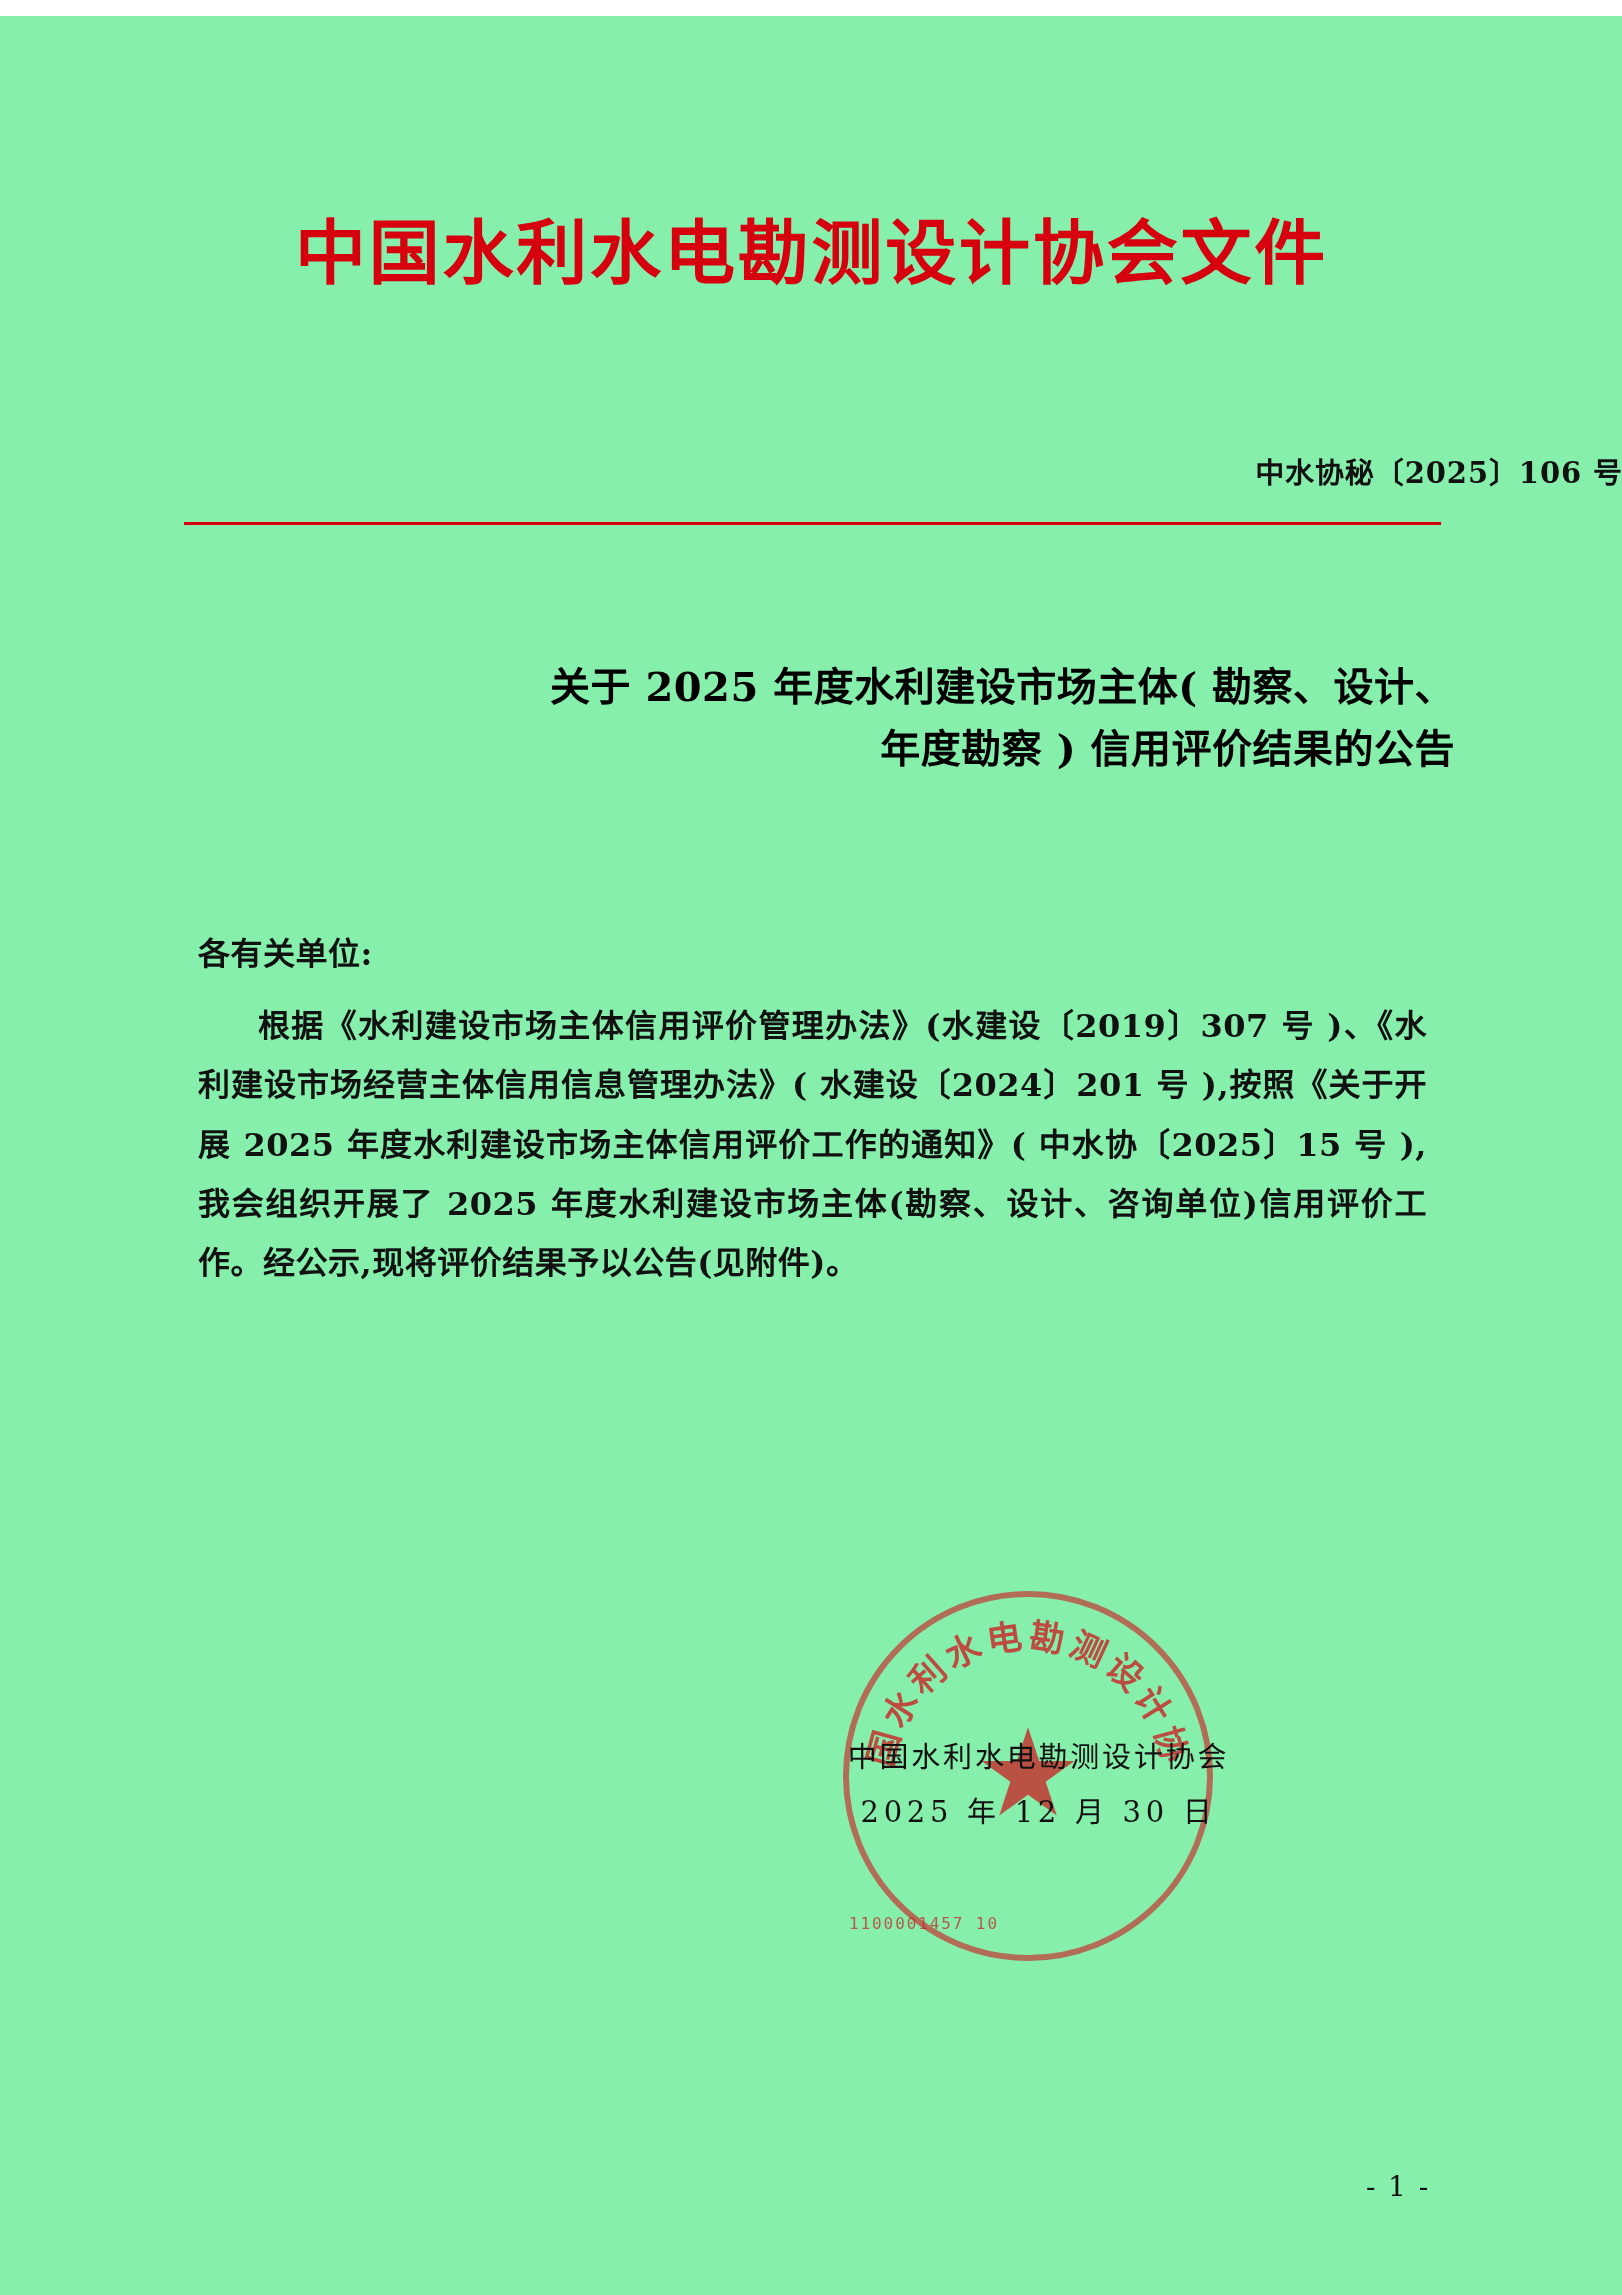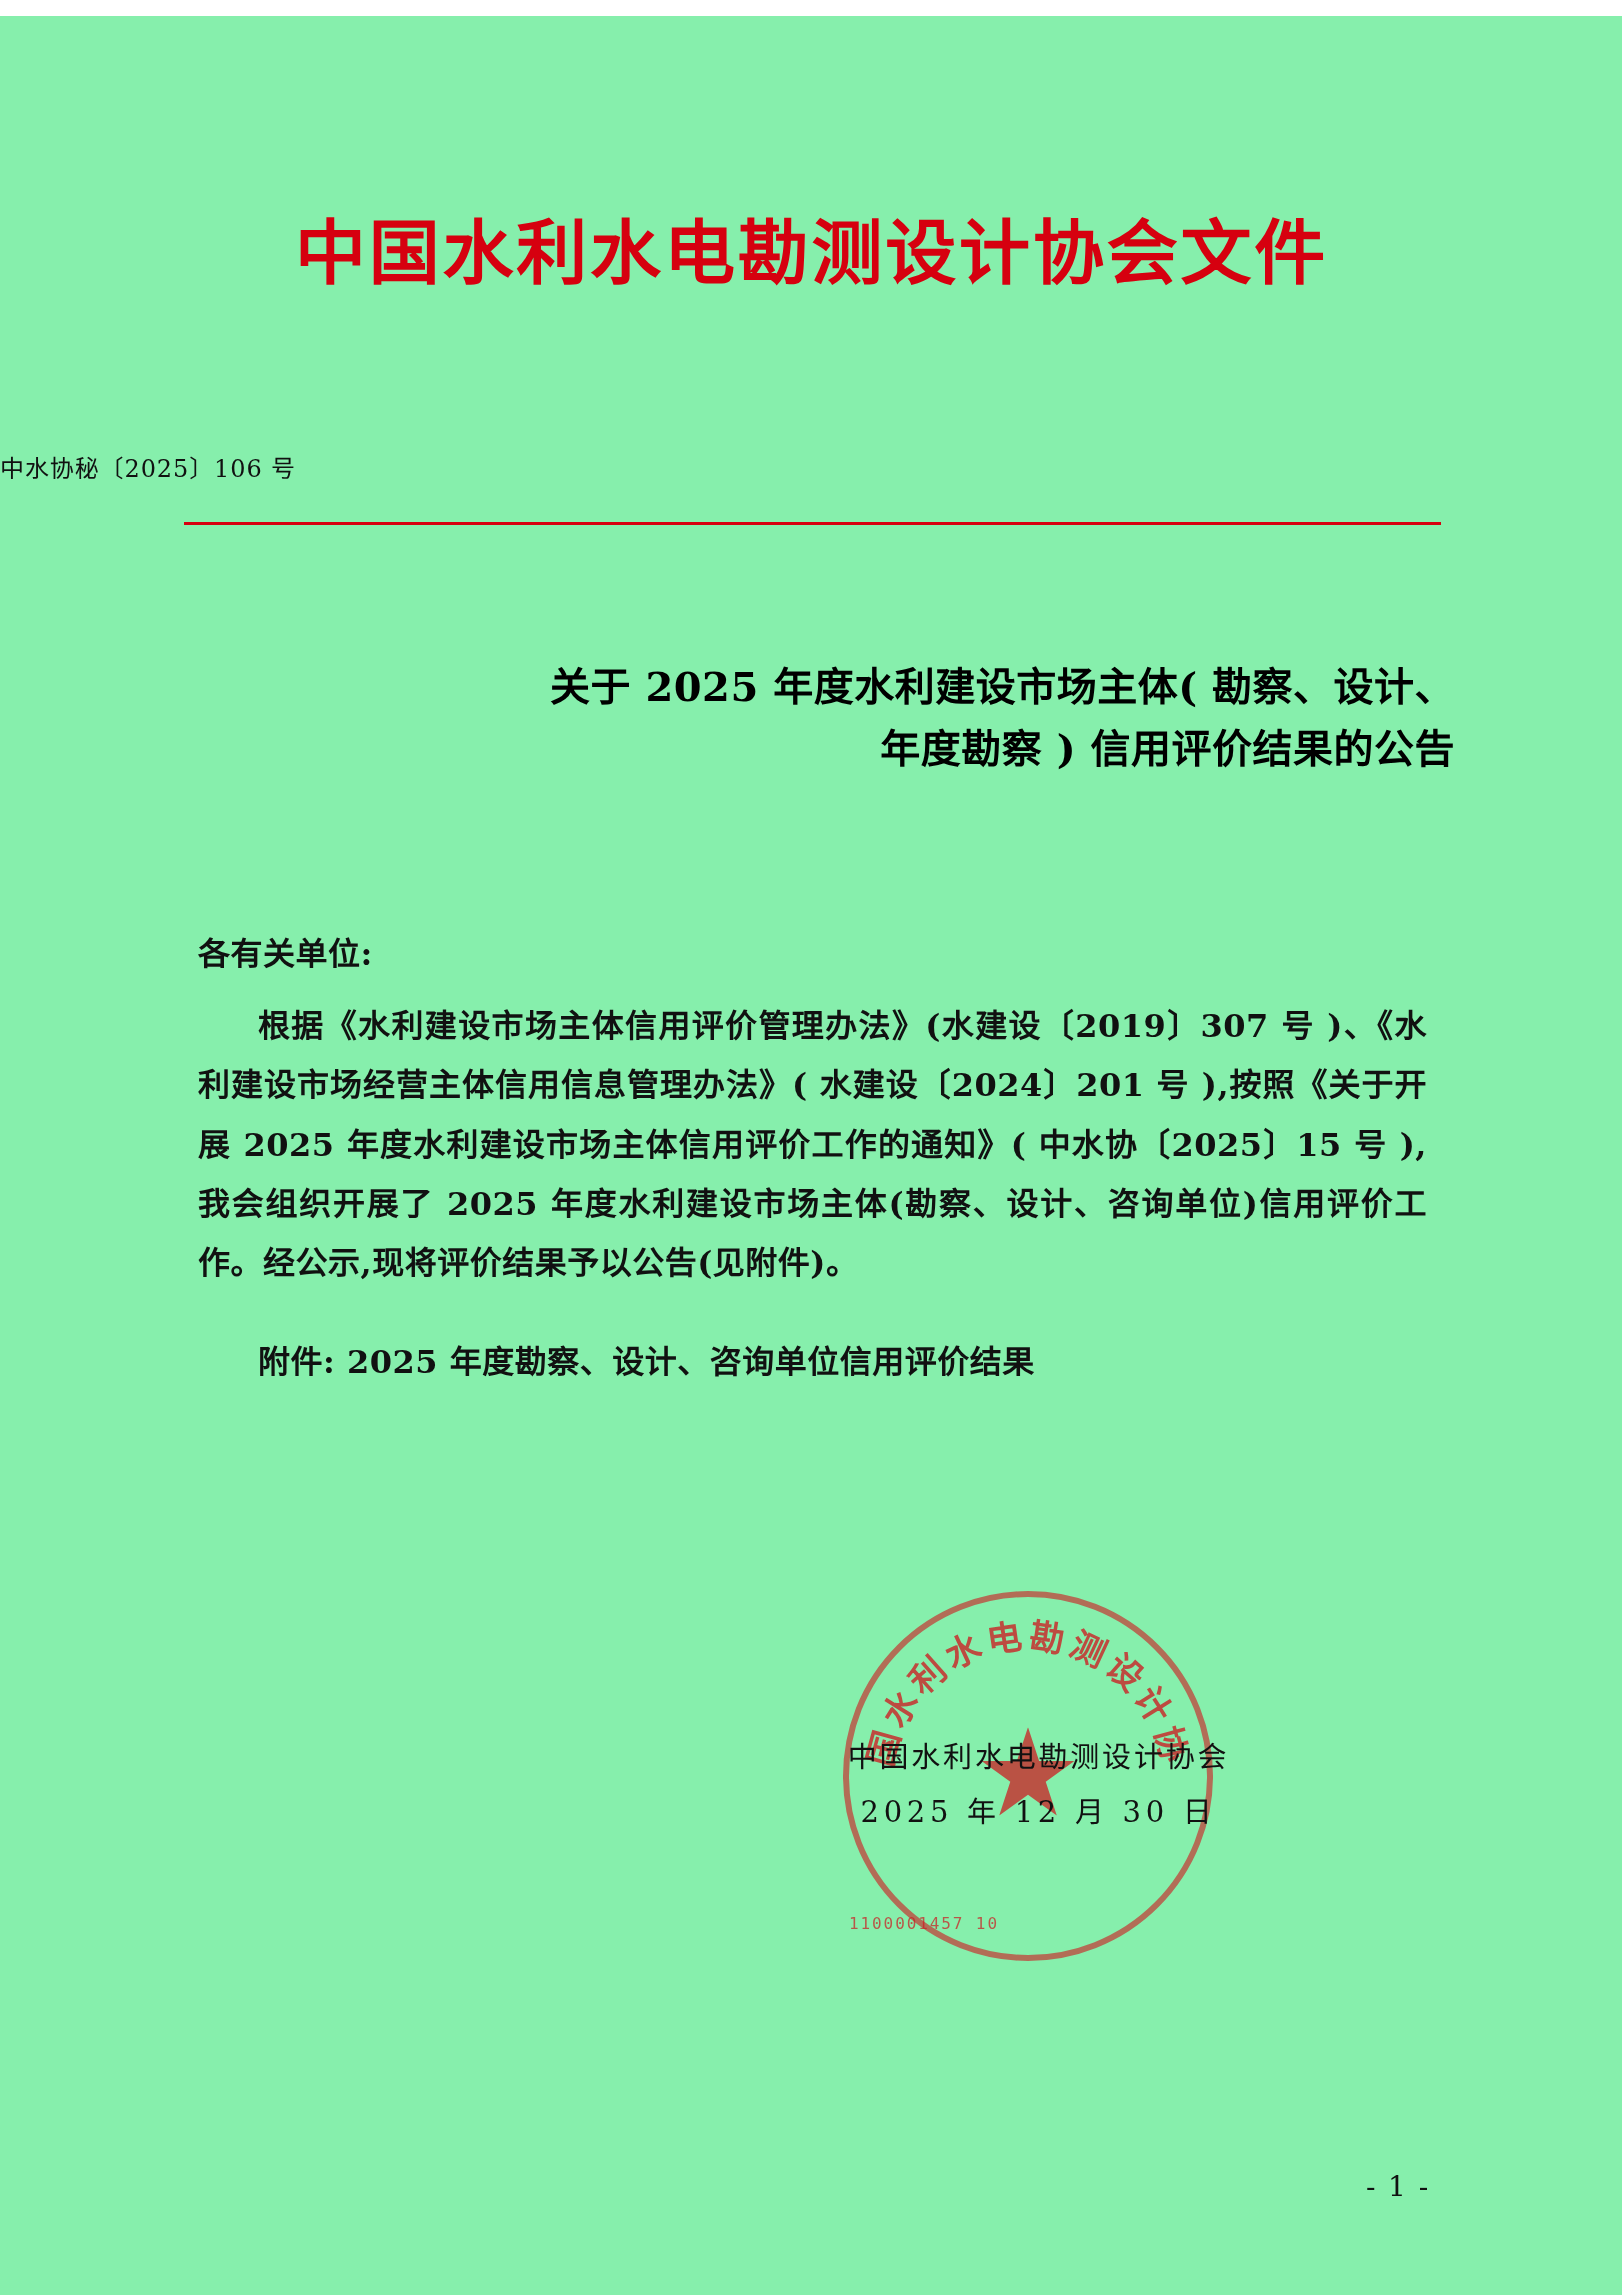--- a/index.html
+++ b/index.html
@@ -37,23 +37,23 @@
     color: #d6000f;
     line-height: 1.1;
     white-space: nowrap;
   }
 
   .doc-number {
     position: absolute;
     top: 433px;
     left: 0;
     width: 100%;
-    text-align: left;
-    font-size: 24px;
-    font-weight: normal;
+    text-align: right;
+    font-size: 29px;
+    font-weight: bold;
     letter-spacing: 0.9px;
     color: #111;
   }
 
   .red-rule {
     position: absolute;
     top: 506px;
     left: 184px;
     width: 1257px;
     height: 3.3px;
@@ -193,21 +193,20 @@
   <div class="red-rule"></div>
 
   <div class="doc-title">
     <span class="line">关于 2025 年度水利建设市场主体( 勘察、设计、</span>
     <span class="line">年度勘察 ) 信用评价结果的公告</span>
   </div>
 
   <div class="body-block">
     <p class="salutation">各有关单位:</p>
     <p class="para">根据《水利建设市场主体信用评价管理办法》(水建设〔2019〕307 号 )、《水利建设市场经营主体信用信息管理办法》( 水建设〔2024〕201 号 ),按照《关于开展 2025 年度水利建设市场主体信用评价工作的通知》( 中水协〔2025〕15 号 ),我会组织开展了 2025 年度水利建设市场主体(勘察、设计、咨询单位)信用评价工作。经公示,现将评价结果予以公告(见附件)。</p>
-    <p class="attachment">附件: 2025 年度勘察、设计、咨询单位信用评价结果</p>
   </div>
 
   <div class="seal">
     <div class="seal-arc-text">
       <svg viewBox="0 0 760 760" aria-hidden="true">
         <defs>
           <path id="sealArc" d="M 90,400 A 290,290 0 1 1 670,400" fill="none"></path>
         </defs>
         <text font-size="74" letter-spacing="10">
           <textPath href="#sealArc" startOffset="50%" text-anchor="middle">中国水利水电勘测设计协会</textPath>

